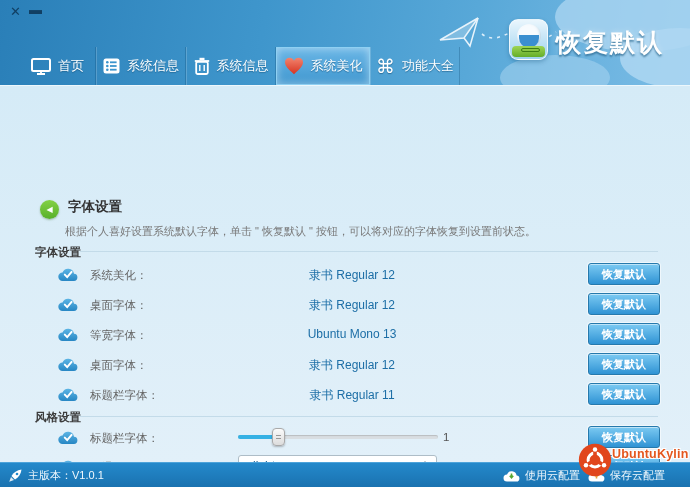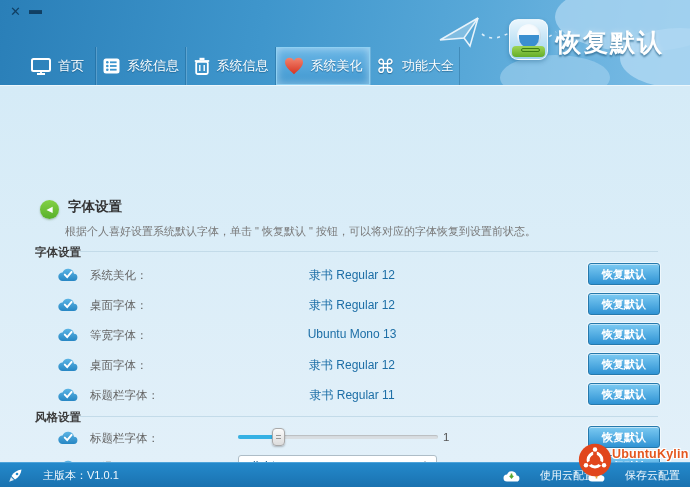--- a/index.html
+++ b/index.html
@@ -79,21 +79,21 @@
   .dropdown .dd-text { flex:1; font-size:12px; color:#1a5e90; }
   .dd-arrows { display:flex; flex-direction:column; gap:2px; align-items:center; }
   .tri-up { width:0; height:0; border-left:3.5px solid transparent; border-right:3.5px solid transparent;
     border-bottom:4px solid #6d7a84; }
   .tri-down { width:0; height:0; border-left:3.5px solid transparent; border-right:3.5px solid transparent;
     border-top:4px solid #6d7a84; }
 
   
   .statusbar { position:absolute; left:0; bottom:0; width:690px; height:25px;
     background:linear-gradient(#2489cb,#1a72b0); border-top:1px solid #4da3da; }
-  .sb-item { position:absolute; top:0; height:25px; display:flex; align-items:center; gap:20px;
+  .sb-item { position:absolute; top:0; height:25px; display:flex; align-items:center; gap:5px;
     color:#f0f8fd; font-size:11px; }
   .sb-version { left:8px; }
   .sb-use { left:503px; cursor:pointer;text-align:center; }
   .sb-save { left:588px; cursor:pointer; }
   .kylin-logo { position:absolute; left:578px; top:443px; z-index:6; }
   .kylin-text { position:absolute; left:612px; top:447px; z-index:6; font-size:12.5px; font-weight:bold;
     color:#e4571e; letter-spacing:.2px;
     text-shadow:-1px -1px 0 #fff,1px -1px 0 #fff,-1px 1px 0 #fff,1px 1px 0 #fff; }
 </style>
 </head>

